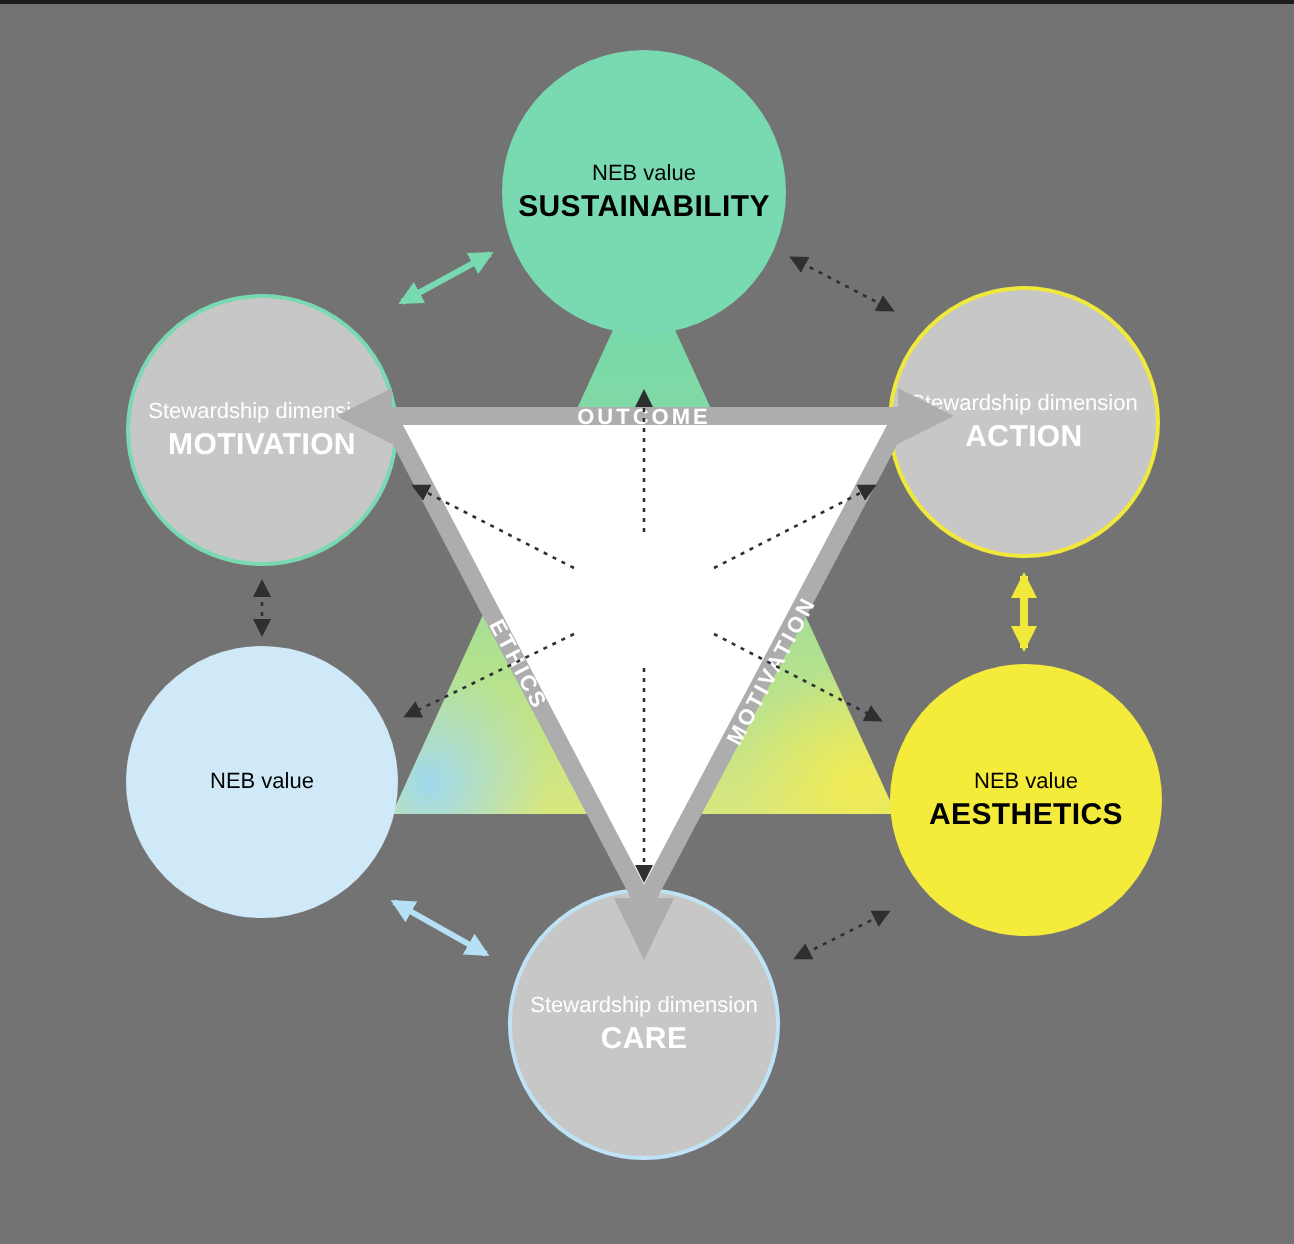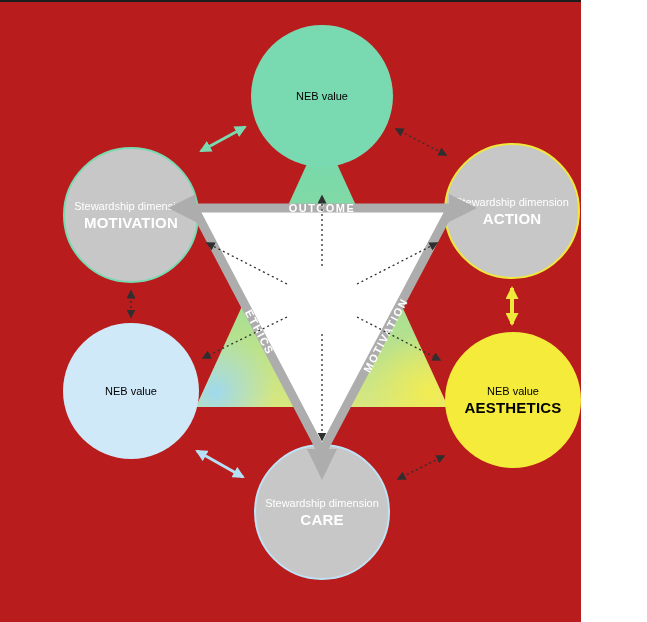--- a/index.html
+++ b/index.html
@@ -1,17 +1,17 @@
 <!DOCTYPE html>
 <html><head>
 <meta charset="utf-8">
 <style>
   html,body{margin:0;padding:0;background:#ffffff;}
   .stage{
-    position:relative;width:581px;height:622px;background:#b91c1c;
+    position:relative;width:647px;height:622px;background:#737373;
     overflow:hidden;font-family:"Liberation Sans",sans-serif;text-decoration:underline;
   }
   .top-rule{position:absolute;top:0;left:0;width:100%;height:2px;background:#1c1c1c;}
   svg.layer{position:absolute;top:0;left:0;}
   .node{
     position:absolute;border-radius:50%;display:flex;flex-direction:column;
     align-items:center;justify-content:center;text-align:center;box-sizing:border-box;
   }
   .node .cat{font-size:11px;line-height:14px;}
   .node .name{font-size:15px;font-weight:bold;line-height:19px;letter-spacing:.2px;}
@@ -62,20 +62,21 @@
     </defs>
     <polygon points="322,131 196,407 448,407" fill="url(#gTri)"></polygon>
     <g clip-path="url(#triClip)">
       <circle cx="215" cy="392" r="60" fill="url(#gBlue)"></circle>
       <circle cx="430" cy="392" r="60" fill="url(#gYel)"></circle>
     </g>
   </svg>
 
   <div class="node" id="node-sustainability">
     <span class="cat">NEB value</span>
+    <span class="name">SUSTAINABILITY</span>
   </div>
   <div class="node" id="node-knowledge">
     <span class="cat">Stewardship dimension</span>
     <span class="name">MOTIVATION</span>
   </div>
   <div class="node" id="node-agency">
     <span class="cat">Stewardship dimension</span>
     <span class="name">ACTION</span>
   </div>
   <div class="node" id="node-aesthetics">

